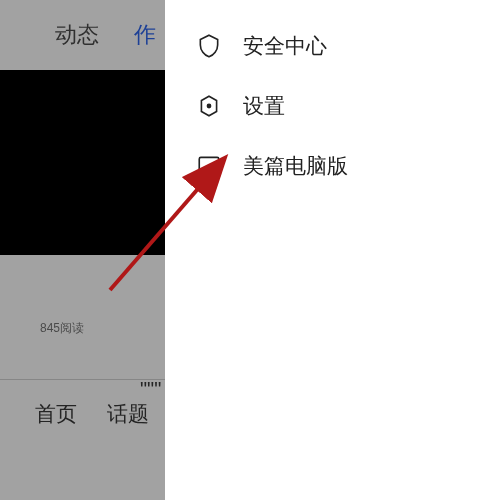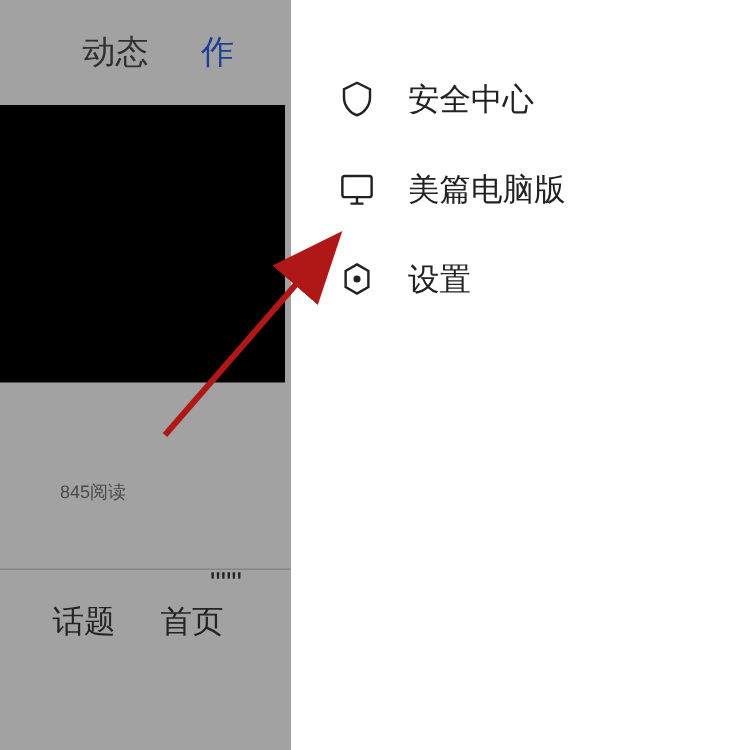--- a/index.html
+++ b/index.html
@@ -59,25 +59,25 @@
       position: absolute;
       top: 378px;
       left: 140px;
       font-size: 20px;
       color: #333;
     }
     .side-panel {
       position: absolute;
       top: 0;
       right: 0;
-      width: 306px;
+      width: 335px;
       height: 500px;
       background: #fff;
       z-index: 10;
-      padding: 36px 0 0 0;
+      padding: 16px 0 0 0;
     }
     .menu-item {
       display: flex;
       align-items: center;
       gap: 20px;
       padding: 16px 30px;
       font-size: 21px;
       color: #222;
       cursor: pointer;
     }
@@ -111,52 +111,52 @@
 
 <div class="background-layer">
   <div class="bg-tabs">
     <span class="bg-tab-inactive">动态</span>
     <span class="bg-tab-active">作</span>
   </div>
   <div class="bg-black-block"></div>
   <div class="bg-reads">845阅读</div>
   <div class="bg-partial-text">"""</div>
   <div class="bg-bottom-nav">
+    <span>首页</span>
     <span>话题</span>
-    <span>首页</span>
   </div>
 </div>
 
 <div class="side-panel">
   <div class="menu-item">
     <span class="menu-icon">
       <svg viewBox="0 0 24 24">
           <path d="M12 2 L20 6 V11 C20 16 16.5 20.5 12 22 C7.5 20.5 4 16 4 11 V6 Z"></path>
         </svg>
     </span>
     <span>安全中心</span>
   </div>
   <div class="menu-item">
     <span class="menu-icon">
       <svg viewBox="0 0 24 24">
+          <polygon points="12,3 19,7 19,17 12,21 5,17 5,7"></polygon>
+          <circle cx="12" cy="12" r="2.2" fill="#222" stroke="none"></circle>
+        </svg>
+    </span>
+    <span>设置</span>
+  </div>
+  <div class="menu-item">
+    <span class="menu-icon">
+      <svg viewBox="0 0 24 24">
           <rect x="3" y="4" width="18" height="13" rx="1.5"></rect>
           <line x1="8" y1="21" x2="16" y2="21"></line>
           <line x1="12" y1="17" x2="12" y2="21"></line>
         </svg>
     </span>
     <span>美篇电脑版</span>
-  </div>
-  <div class="menu-item">
-    <span class="menu-icon">
-      <svg viewBox="0 0 24 24">
-          <polygon points="12,3 19,7 19,17 12,21 5,17 5,7"></polygon>
-          <circle cx="12" cy="12" r="2.2" fill="#222" stroke="none"></circle>
-        </svg>
-    </span>
-    <span>设置</span>
   </div>
 </div>
 
 <svg class="arrow-annotation" viewBox="0 0 160 160">
   <defs>
     <marker id="arrowhead" markerWidth="12" markerHeight="10" refX="10" refY="5" orient="auto">
       <polygon points="0 0, 12 5, 0 10" fill="#b01818"></polygon>
     </marker>
   </defs>
   <line x1="15" y1="150" x2="128" y2="20" stroke="#b01818" stroke-width="4" marker-end="url(#arrowhead)"></line>

